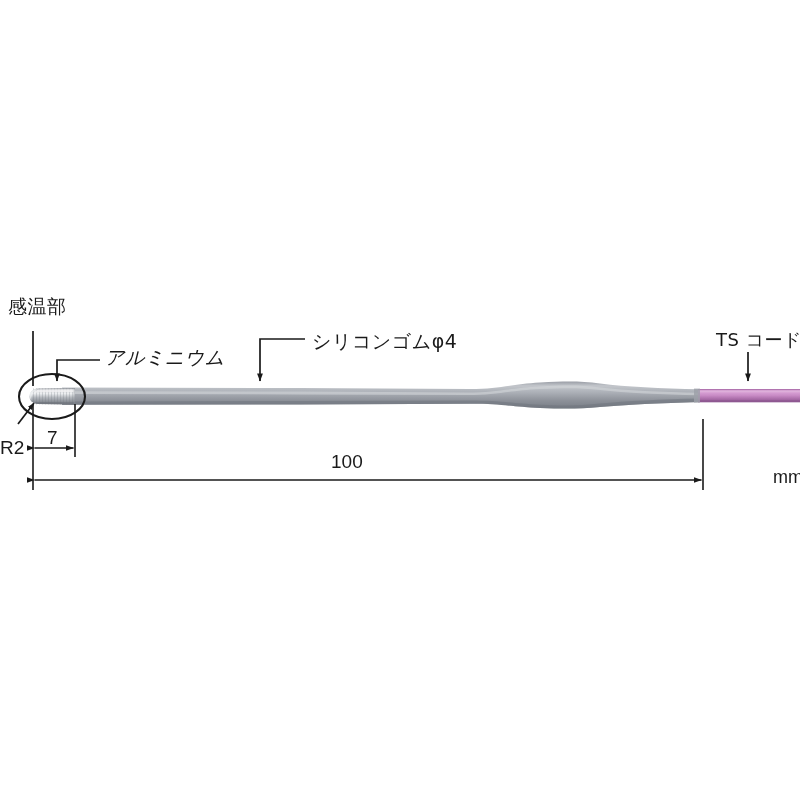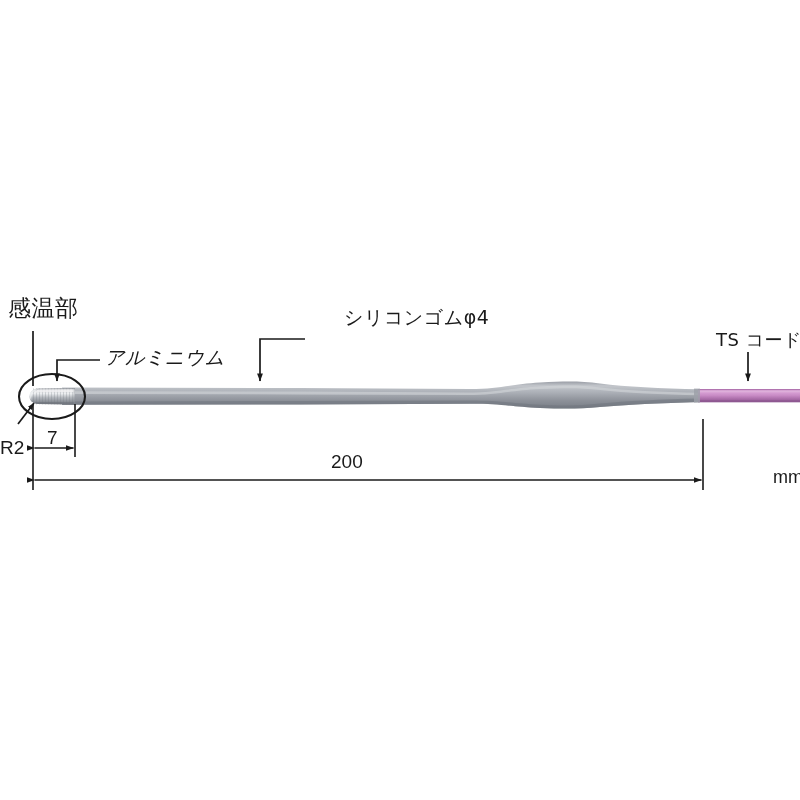--- a/index.html
+++ b/index.html
@@ -32,23 +32,23 @@
     line-height: 1;
     font-weight: 400;
   }
   .lbl-jp {
     font-family: "DejaVu Sans", "Liberation Sans", sans-serif;
     letter-spacing: 0.5px;
   }
   .lbl-num {
     font-family: "Liberation Sans", "DejaVu Sans", sans-serif;
   }
-  #lbl-sensing   { left: 8px;   top: 297px;  font-size: 23px; }
+  #lbl-sensing   { left: 8px;   top: 297px;  font-size: 19px; }
   #lbl-aluminum  { left: 105px; top: 348px;  font-size: 19px; font-style: italic; }
-  #lbl-silicone  { left: 312px; top: 308px;  font-size: 19px; margin-left: 32px; }
+  #lbl-silicone  { left: 312px; top: 332px;  font-size: 19px; }
   #lbl-tscord    { left: 716px; top: 331px;  font-size: 18px; }
   #lbl-r2        { left: 0px;   top: 438px;  font-size: 19px; }
   #lbl-dim7      { left: 47px;  top: 428px;  font-size: 19px; }
   #lbl-dim100    { left: 331px; top: 452px;  font-size: 19px; }
   #lbl-unit      { left: 753px; top: 468px;  font-size: 18px; margin-left: 20px; }
 </style>
 </head>
 <body>
 
 <div id="canvas">
@@ -190,17 +190,17 @@
   <div class="lbl lbl-jp" id="lbl-aluminum">アルミニウム</div>
 
   <div class="lbl lbl-jp" id="lbl-silicone">シリコンゴムφ4</div>
 
   <div class="lbl lbl-jp" id="lbl-tscord">TS コード</div>
 
   <div class="lbl lbl-num" id="lbl-r2">R2</div>
 
   <div class="lbl lbl-num" id="lbl-dim7">7</div>
 
-  <div class="lbl lbl-num" id="lbl-dim100">200</div>
+  <div class="lbl lbl-num" id="lbl-dim100">100</div>
 
   <div class="lbl lbl-num" id="lbl-unit">mm</div>
 
 </div>
 
 </body></html>

